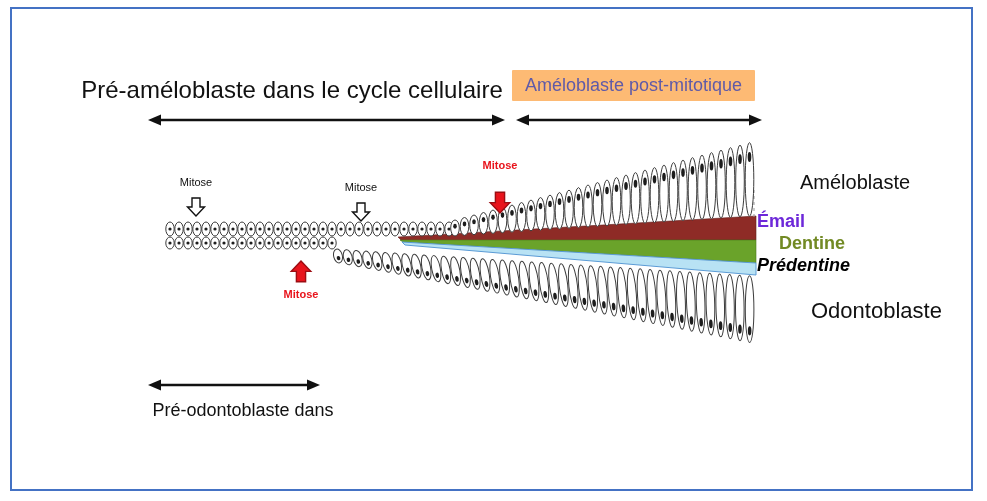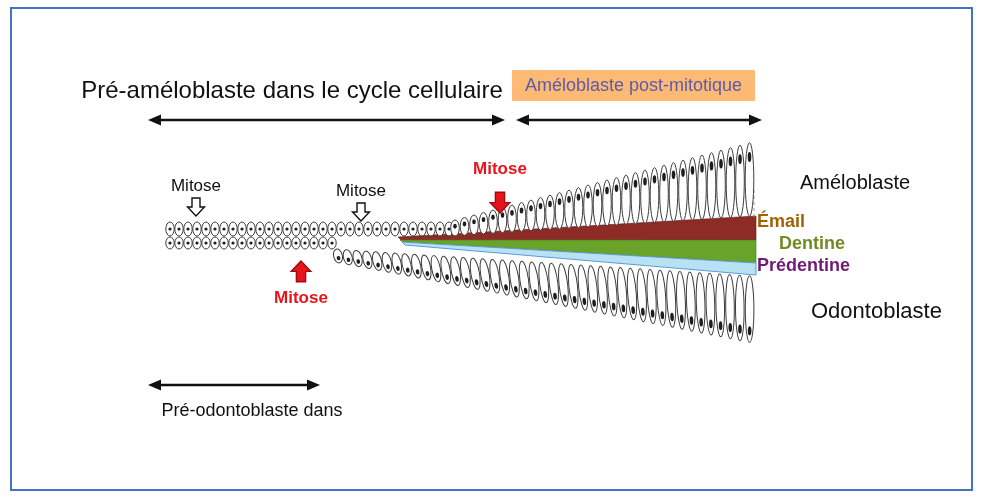--- a/index.html
+++ b/index.html
@@ -5,32 +5,32 @@
   * { margin:0; padding:0; box-sizing:border-box; }
   html,body { width:987px; height:501px; background:#fff; overflow:hidden;
               font-family:"Liberation Sans", sans-serif; }
   .frame { position:relative; width:987px; height:501px; background:#fff; }
   .border-box { position:absolute; left:10px; top:7px; width:963px; height:484px;
                 border:2px solid #4472c4; background:transparent; }
   svg.canvas { position:absolute; left:0; top:0; width:987px; height:501px; }
   .lbl { position:absolute; color:#111; white-space:nowrap; }
   .lbl-top-left { left:62px; top:76px; width:460px; text-align:center; font-size:24px; }
   .badge { left:512px; top:70px; padding:5px 13px; font-size:18px; border-radius:1px; }
-  .mitose { width:80px; text-align:center; font-size:17px; }
+  .mitose { width:80px; text-align:center; font-size:11px; }
   .mitose-1 { left:156px; top:176px; }
   .mitose-2 { left:321px; top:181px; }
   .mitose-red-top { left:460px; top:159px; font-weight:bold; }
   .mitose-red-bottom { left:261px; top:288px; font-weight:bold; }
   .lbl-amelo { left:770px; top:171px; font-size:20px;margin-left:30px; }
   .lbl-odonto { left:763px; top:298px; font-size:22px;margin-left:48px; }
   .tissue { font-size:18px; font-weight:bold; }
   .lbl-email { left:757px; top:211px; }
   .lbl-dentine { left:757px; top:233px; }
   .lbl-predentine { left:757px; top:255px; }
-  .lbl-bottom { left:134px; top:397px; width:236px; text-align:center;
+  .lbl-bottom { left:125px; top:397px; width:236px; text-align:center;
                 font-size:18px; line-height:1.45; }
 </style>
 </head>
 <body>
 
 <div class="frame">
   <div class="border-box" style="border-color: rgb(68, 114, 196);"></div>
 
   <svg class="canvas" viewBox="0 0 987 501" id="canvas">
       <g>
@@ -333,21 +333,21 @@
   <div class="lbl lbl-top-left">Pré-améloblaste dans le cycle cellulaire</div>
 
   <div class="lbl badge" style="background: #fdba74; color: rgb(95, 90, 168);">Améloblaste post-mitotique</div>
 
   <div class="lbl mitose mitose-1">Mitose</div>
   <div class="lbl mitose mitose-2">Mitose</div>
   <div class="lbl mitose mitose-red-top" style="color: rgb(232, 20, 28);">Mitose</div>
   <div class="lbl mitose mitose-red-bottom" style="color: rgb(232, 20, 28);">Mitose</div>
 
   <div class="lbl lbl-amelo">Améloblaste</div>
-  <div class="lbl tissue lbl-email" style="color: #a16207;">Émail</div>
+  <div class="lbl tissue lbl-email" style="color: #6d28d9;">Émail</div>
   <div class="lbl tissue lbl-dentine" style="color: rgb(114, 138, 36); margin-left: 22px;">Dentine</div>
-  <div class="lbl tissue lbl-predentine" style="color: #701a75;">Prédentine</div>
+  <div class="lbl tissue lbl-predentine" style="color: #000000; font-style: italic;">Prédentine</div>
   <div class="lbl lbl-odonto">Odontoblaste</div>
 
   <div class="lbl lbl-bottom">
     <div>Pré-odontoblaste dans</div>
   </div>
 </div>
 
 </body></html>

